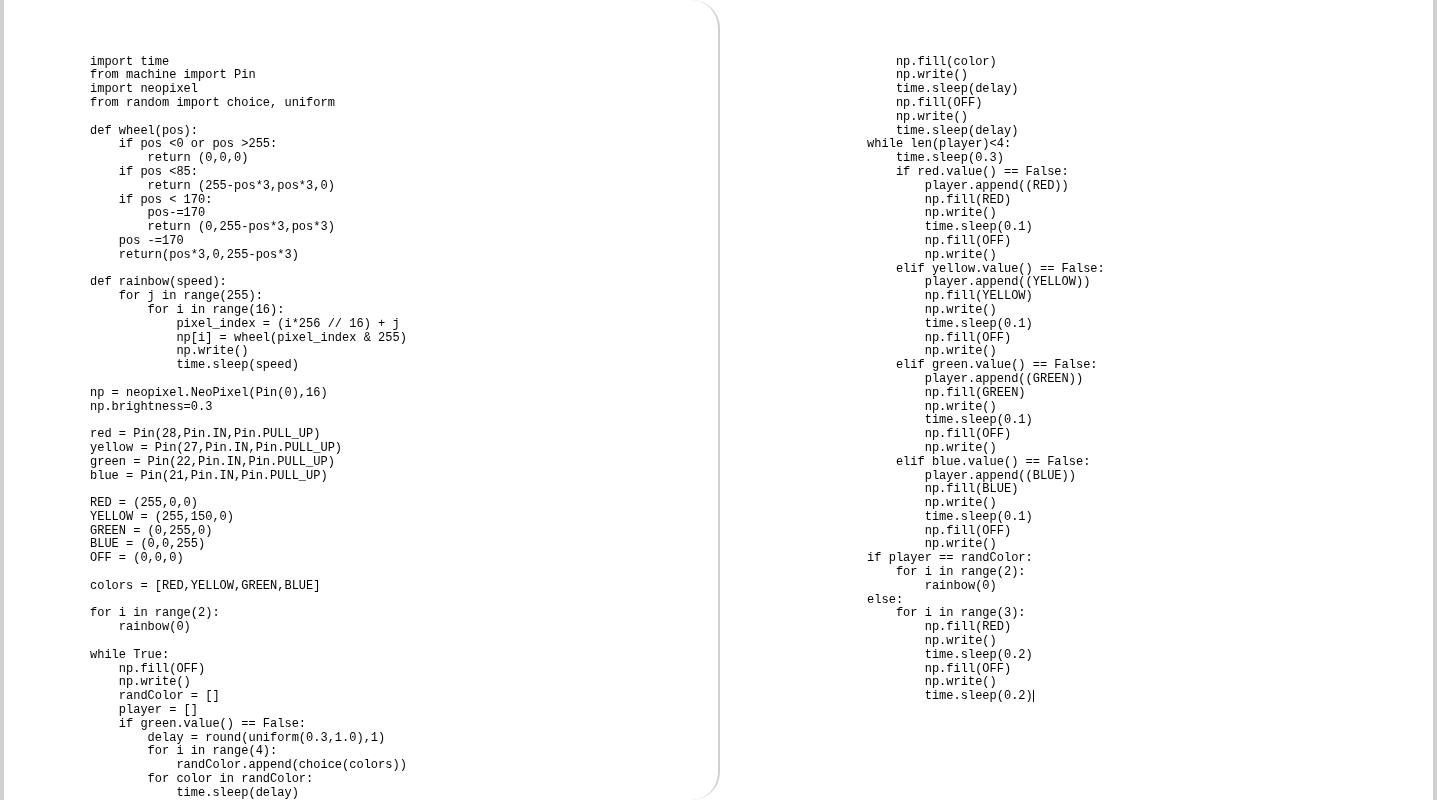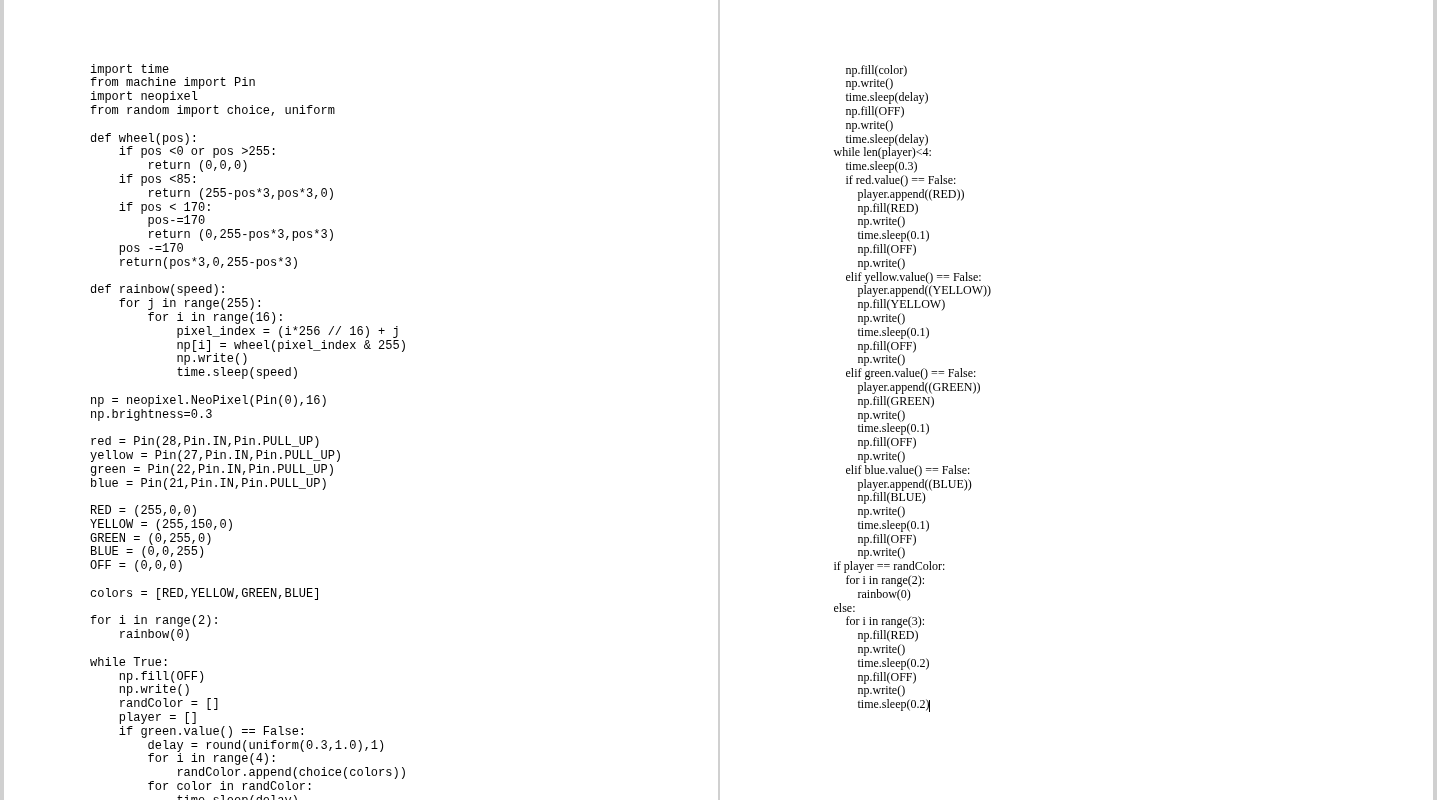--- a/index.html
+++ b/index.html
@@ -17,30 +17,30 @@
       height: 800px;
       overflow: hidden;
     }
     .container {
       display: flex;
       width: 100%;
       height: 100%;
     }
     .column {
       flex: 1;
-      padding: 36px 0 0 90px;
+      padding: 28px 0 0 90px;
       white-space: pre;
       position: relative;
+      border-radius: 28px;
     }
     .column-left {
       border-right: 2px solid #d0d0d0;
     }
     .column-right {
       padding-left: 90px;
-      font-family: Liberation Serif, serif;
     }
     .left-edge {
       position: absolute;
       left: 0;
       top: 0;
       bottom: 0;
       width: 4px;
       background: #d0d0d0;
     }
     .right-edge {

